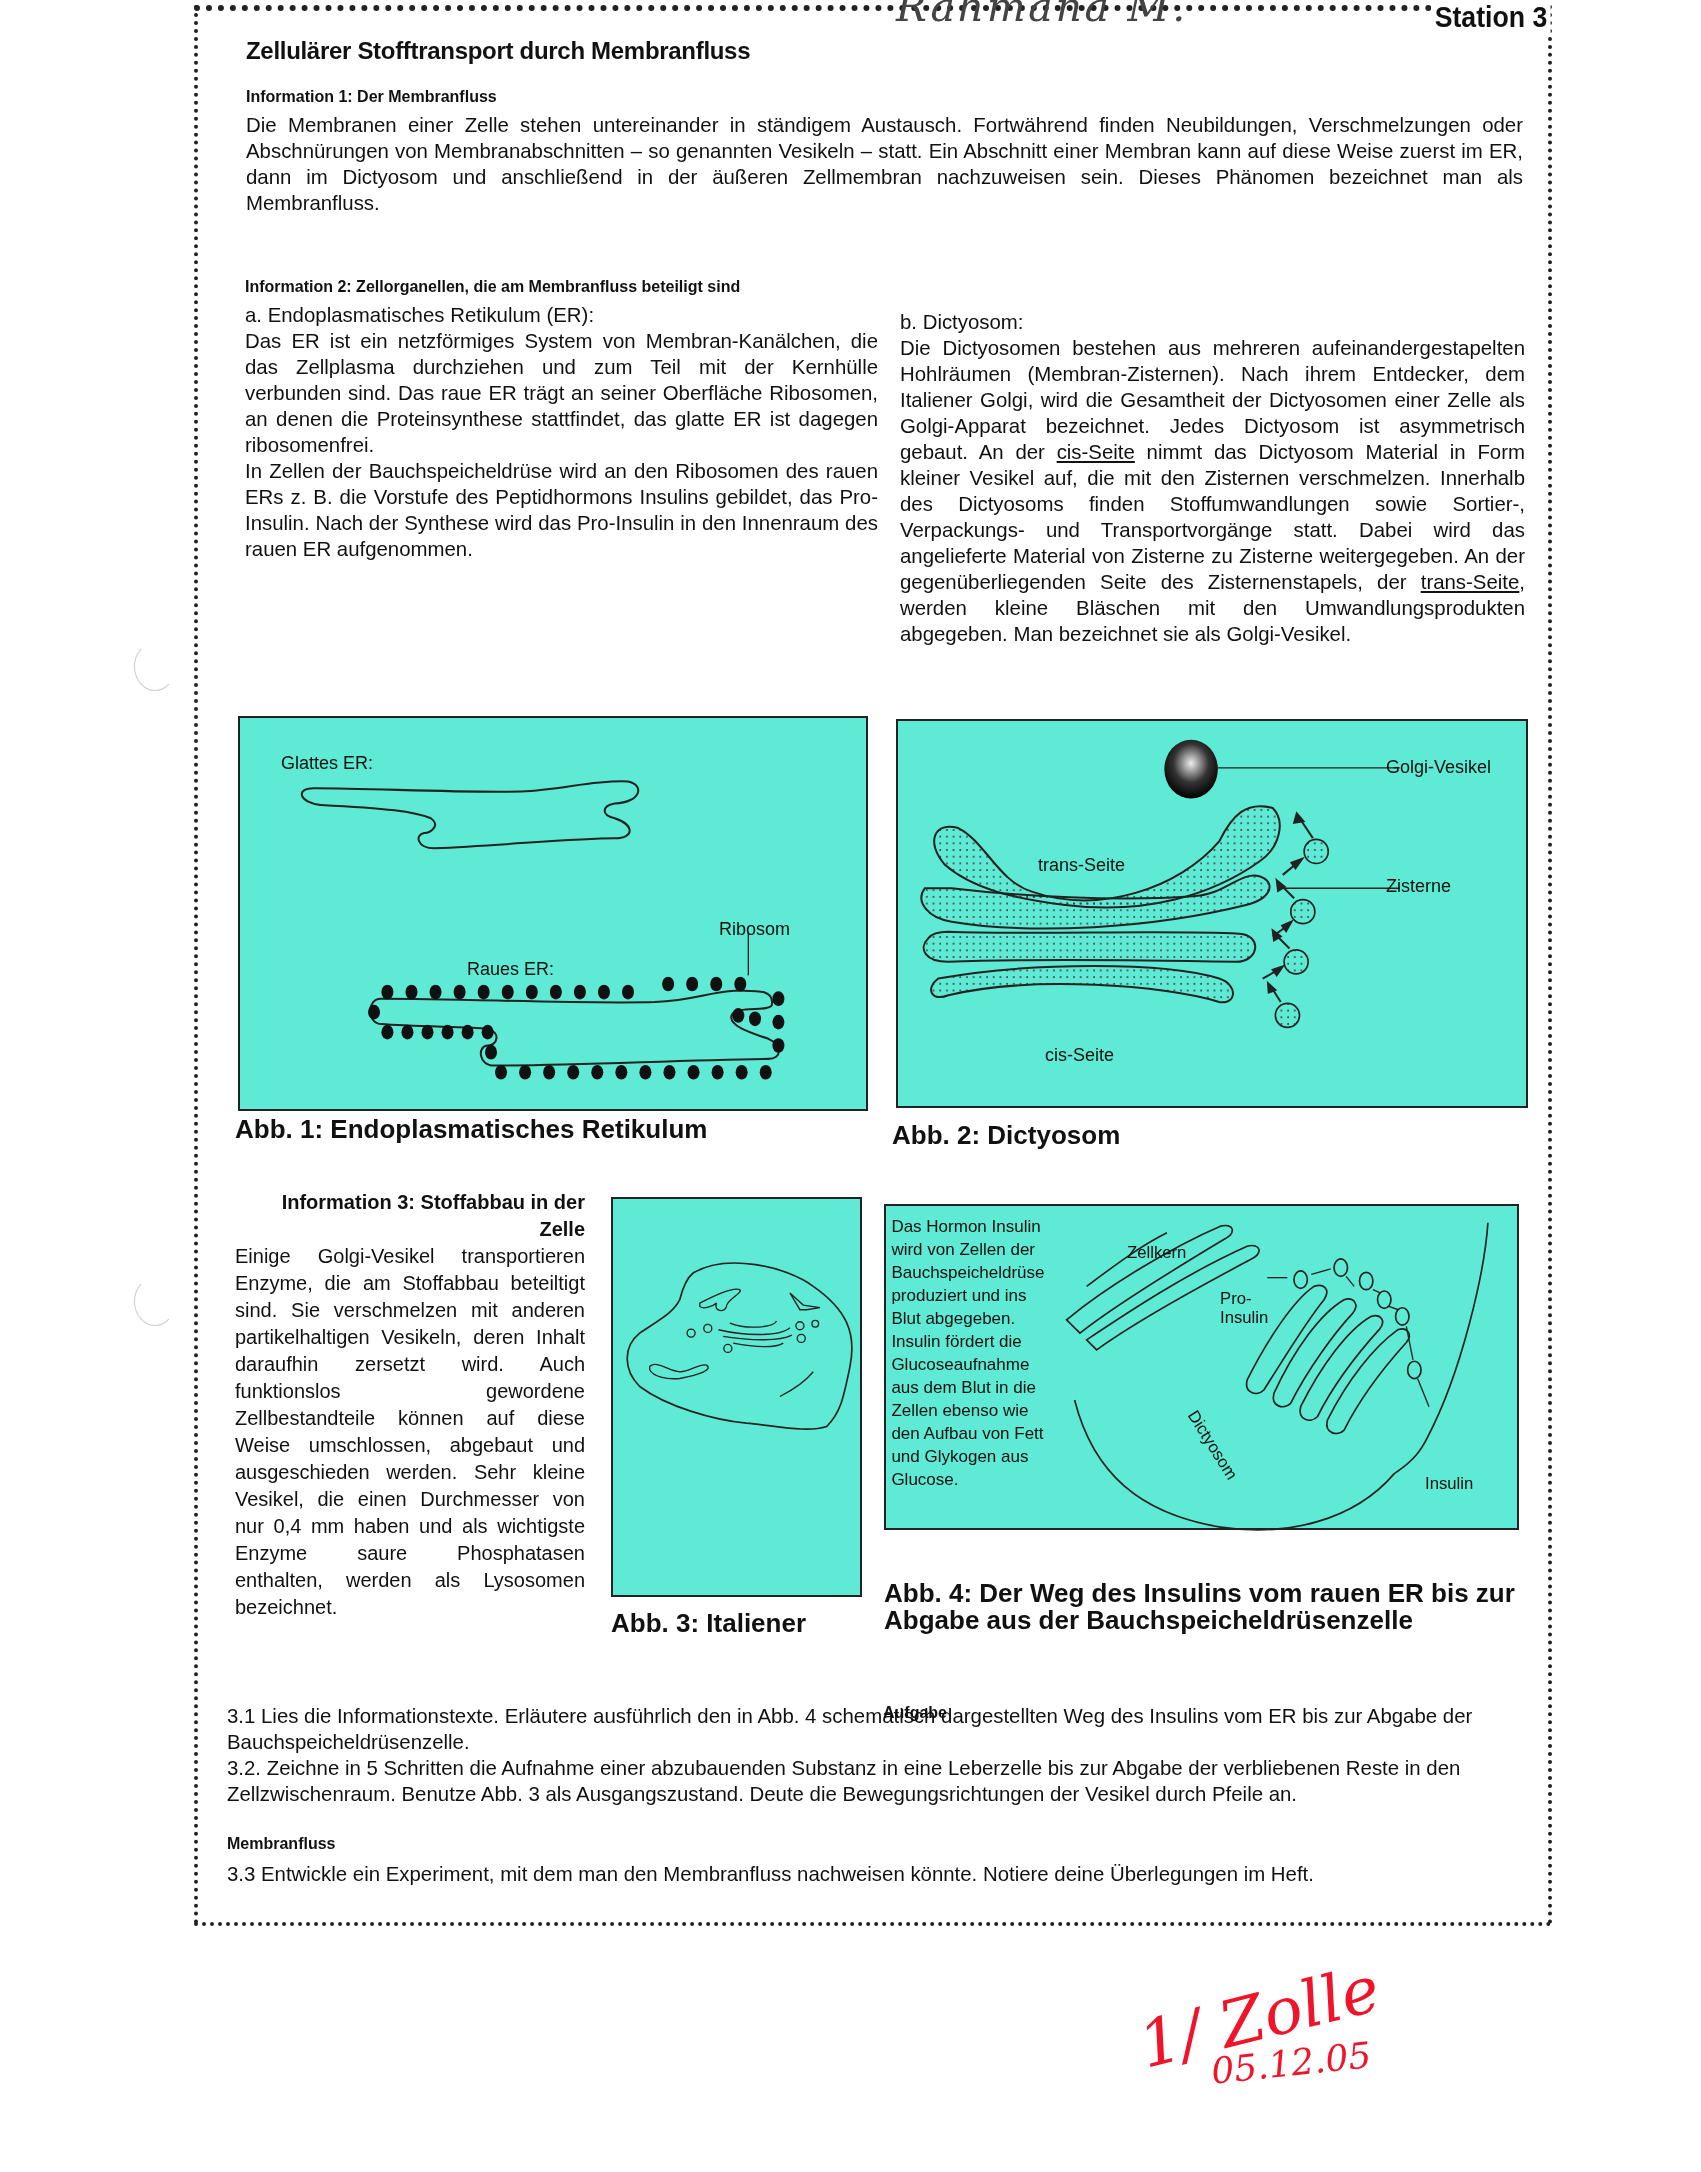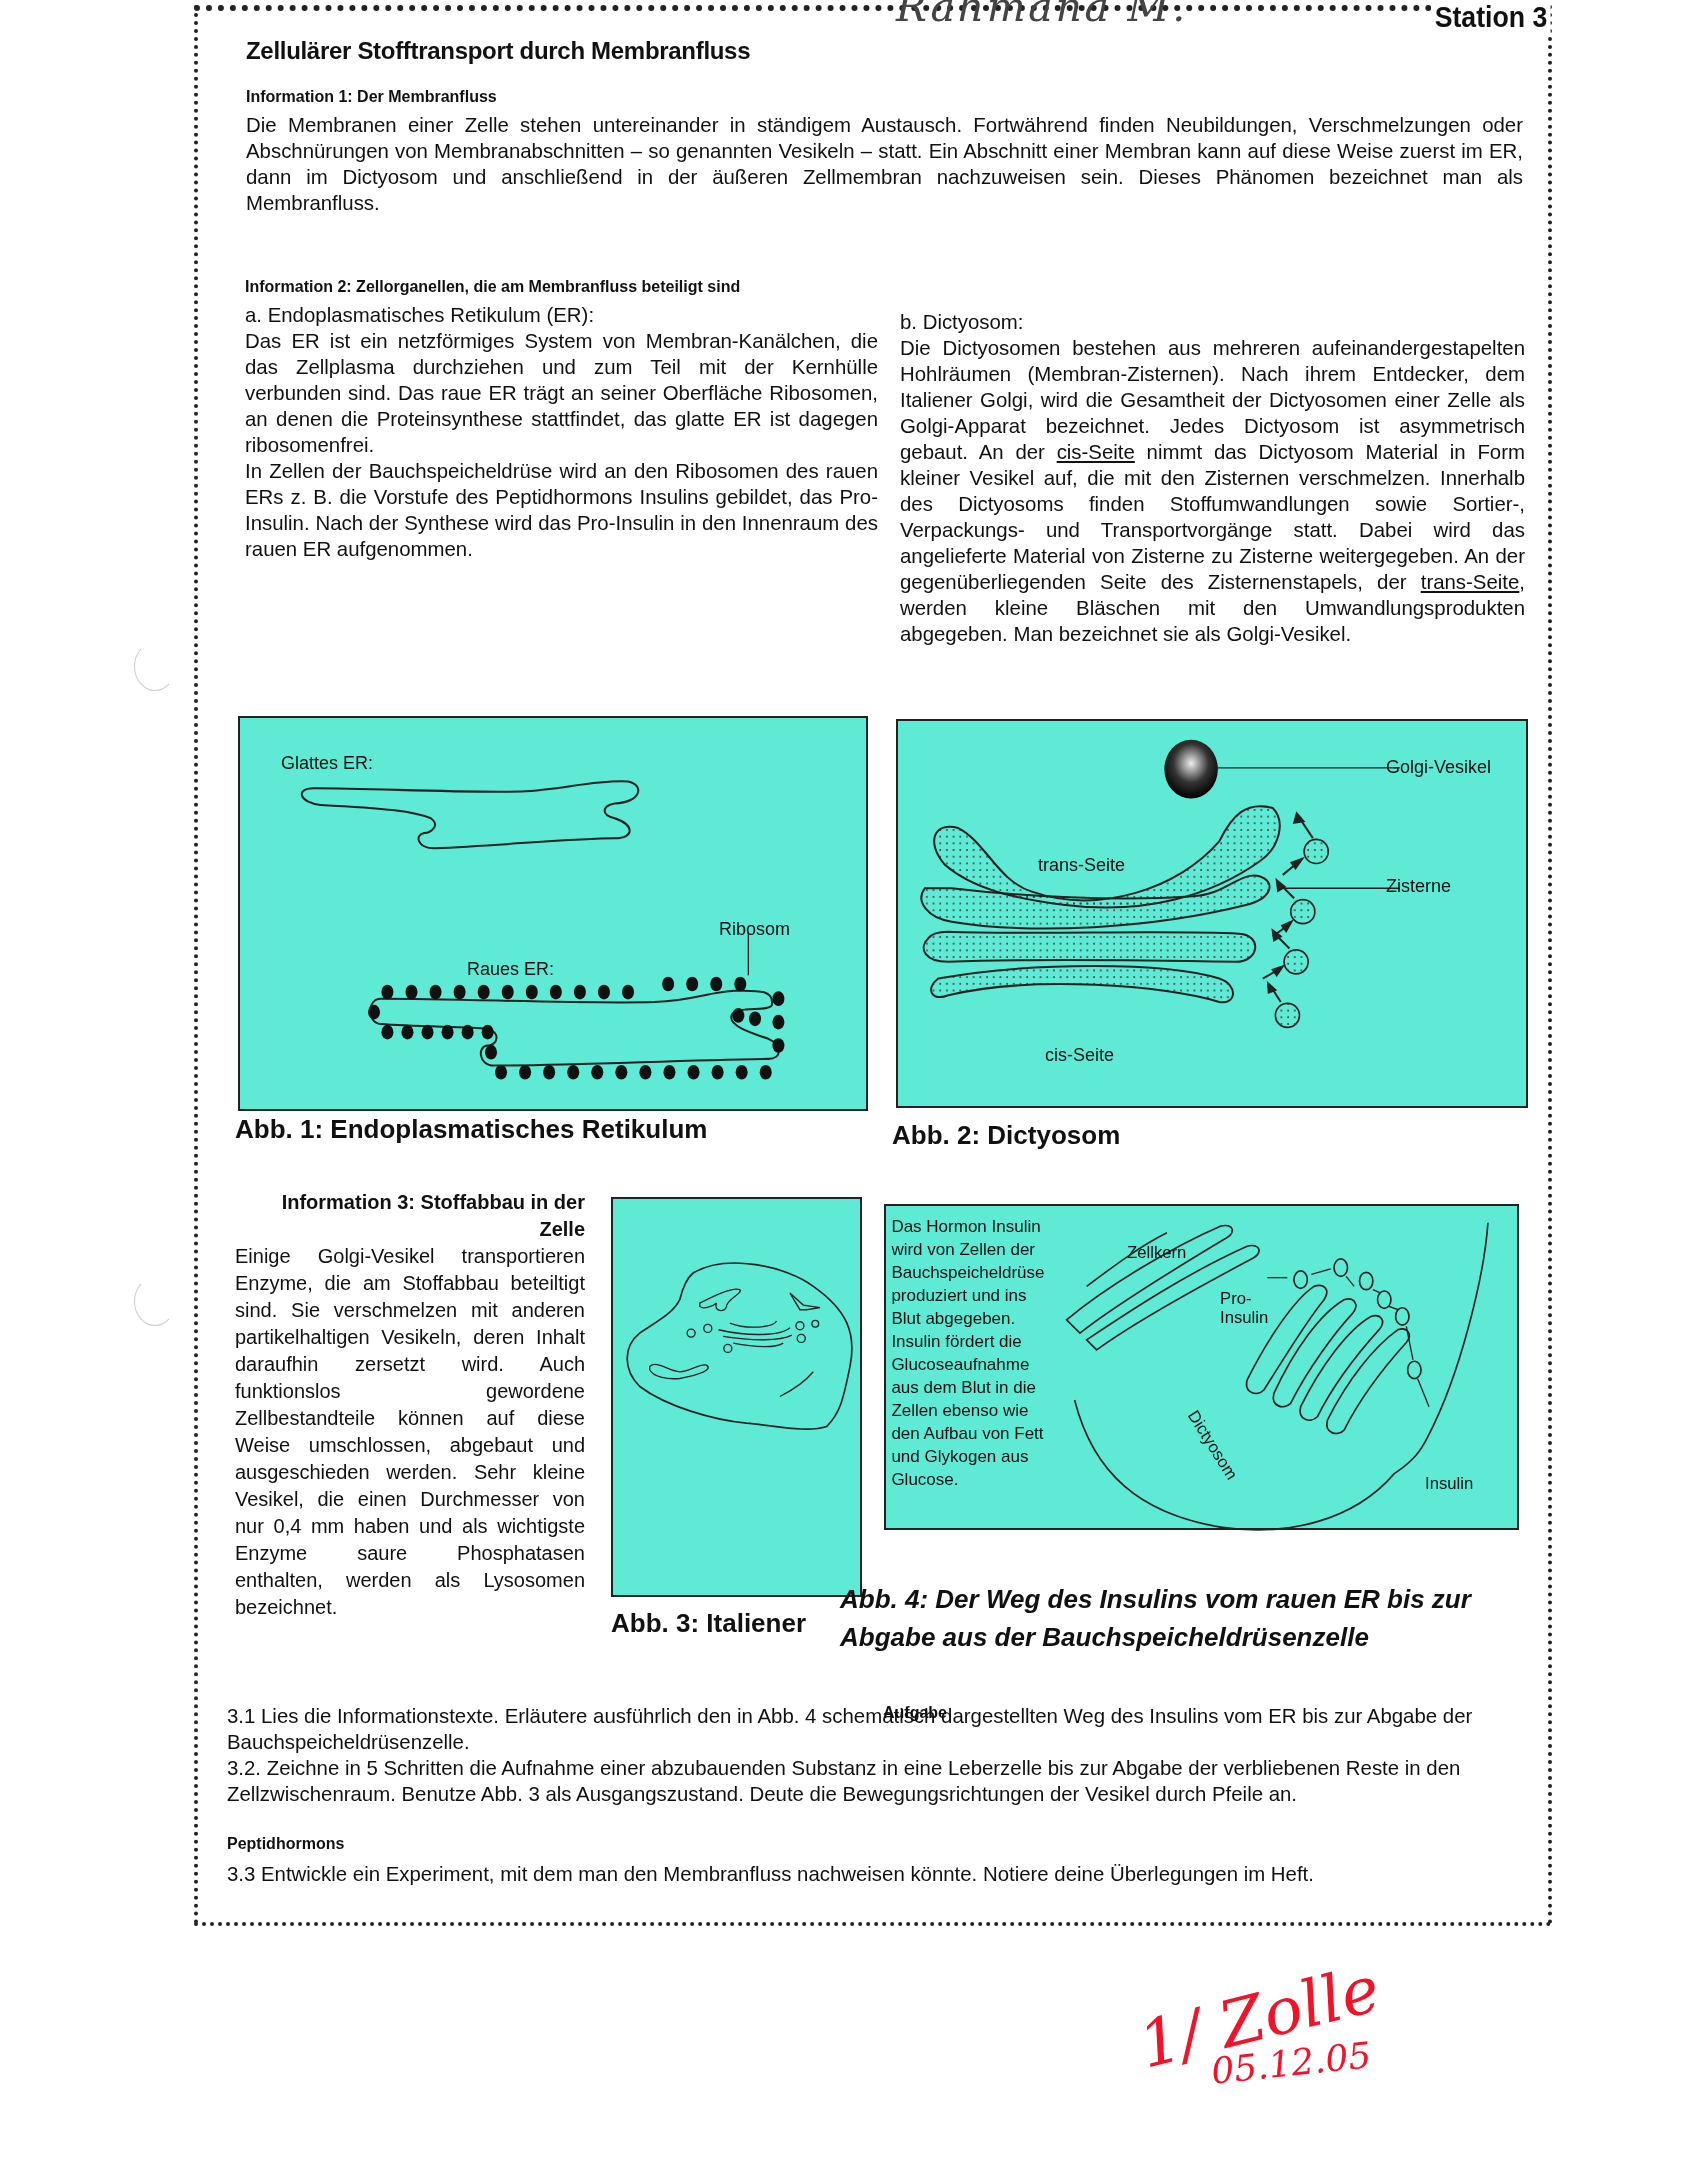--- a/index.html
+++ b/index.html
@@ -235,27 +235,27 @@
         <path d="M778,180 L788,230"></path>
         <path d="M795,258 L812,300"></path>
     </g>
   </svg>
   <div class="lbl" style="left:241px;top:37px;font-size:16.7px;">Zellkern</div>
   <div class="lbl" style="left:334px;top:83px;font-size:16.7px;">Pro-</div>
   <div class="lbl" style="left:334px;top:102px;font-size:16.7px;">Insulin</div>
   <div class="lbl" style="left:314px;top:201px;font-size:16.7px;transform:rotate(58deg);transform-origin:left top;">Dictyosom</div>
   <div class="lbl" style="left:539px;top:268px;font-size:16.7px;">Insulin</div>
 </div>
-<div class="cap" style="left:840px;top:1580px;width:642px;line-height:38px;font-style:italic;">Abb. 4: Der Weg des Insulins vom rauen ER bis zur Abgabe aus der Bauchspeicheldrüsenzelle</div>
+<div class="cap" style="left:884px;top:1580px;width:642px;line-height:27px;">Abb. 4: Der Weg des Insulins vom rauen ER bis zur Abgabe aus der Bauchspeicheldrüsenzelle</div>
 
 <div class="abs h aufgabe-h">Aufgabe</div>
 <div class="abs p aufgaben">
   <div>3.1 Lies die Informationstexte. Erläutere ausführlich den in Abb. 4 schematisch dargestellten Weg des Insulins vom ER bis zur Abgabe der Bauchspeicheldrüsenzelle.</div>
   <div>3.2. Zeichne in 5 Schritten die Aufnahme einer abzubauenden Substanz in eine Leberzelle bis zur Abgabe der verbliebenen Reste in den Zellzwischenraum. Benutze Abb. 3 als Ausgangszustand. Deute die Bewegungsrichtungen der Vesikel durch Pfeile an.</div>
 </div>
-<div class="abs h zusatz-h">Peptidhormons</div>
+<div class="abs h zusatz-h">Membranfluss</div>
 <div class="abs p zusatz-p">3.3 Entwickle ein Experiment, mit dem man den Membranfluss nachweisen könnte. Notiere deine Überlegungen im Heft.</div>
 
 <div class="sig">
   <span class="s1">1/ Zolle</span>
   <span class="s2">05.12.05</span>
 </div>
 
 
 </body></html>

